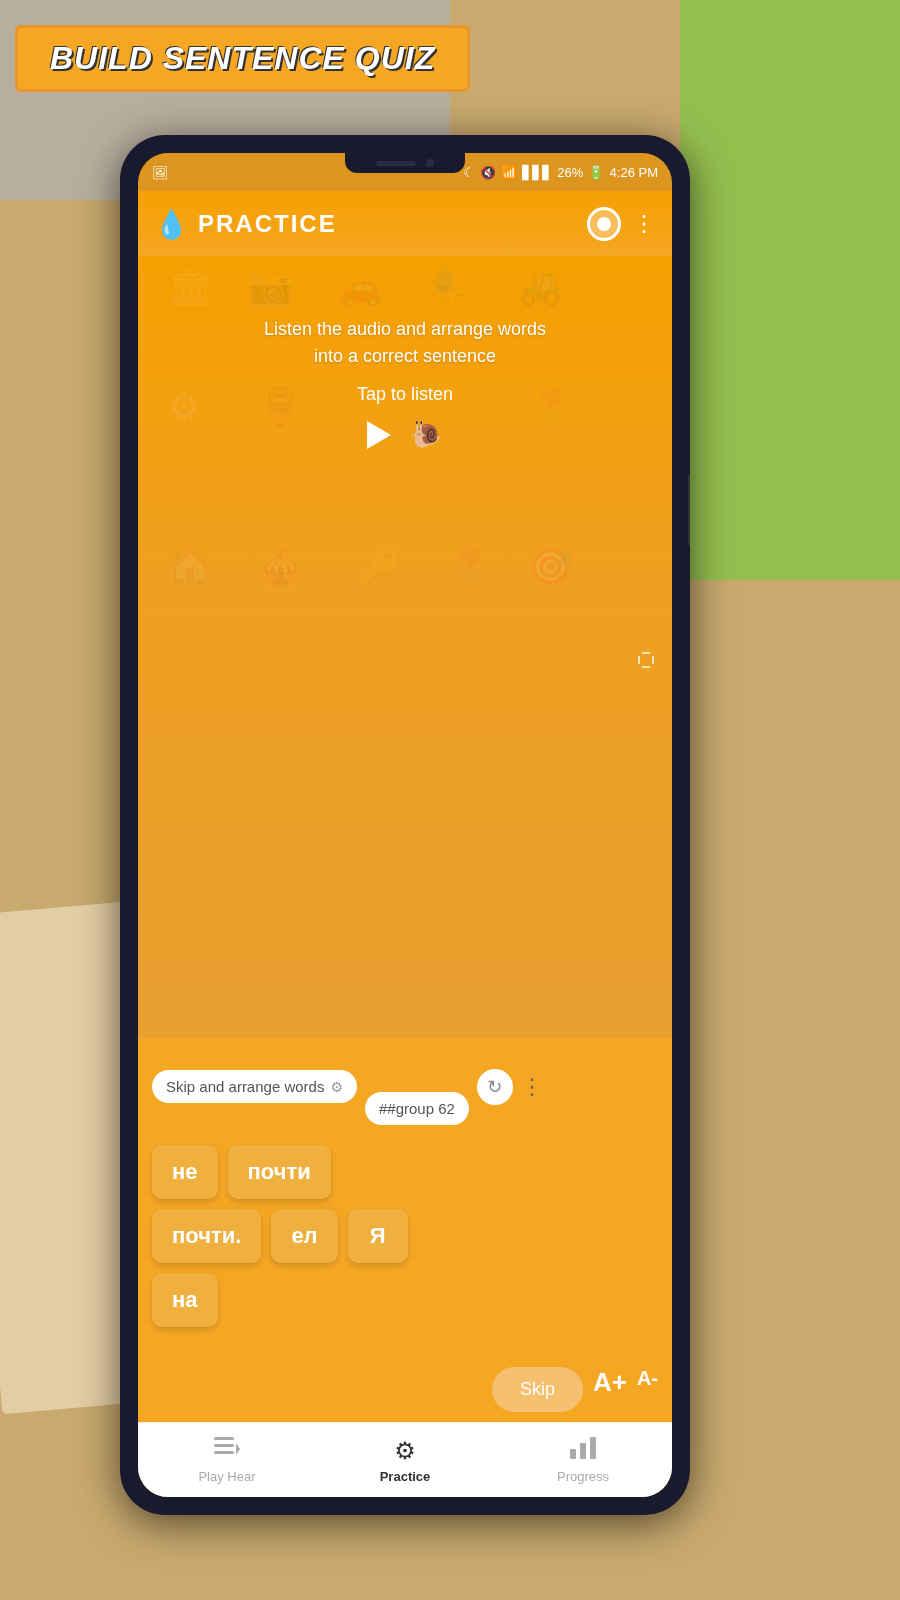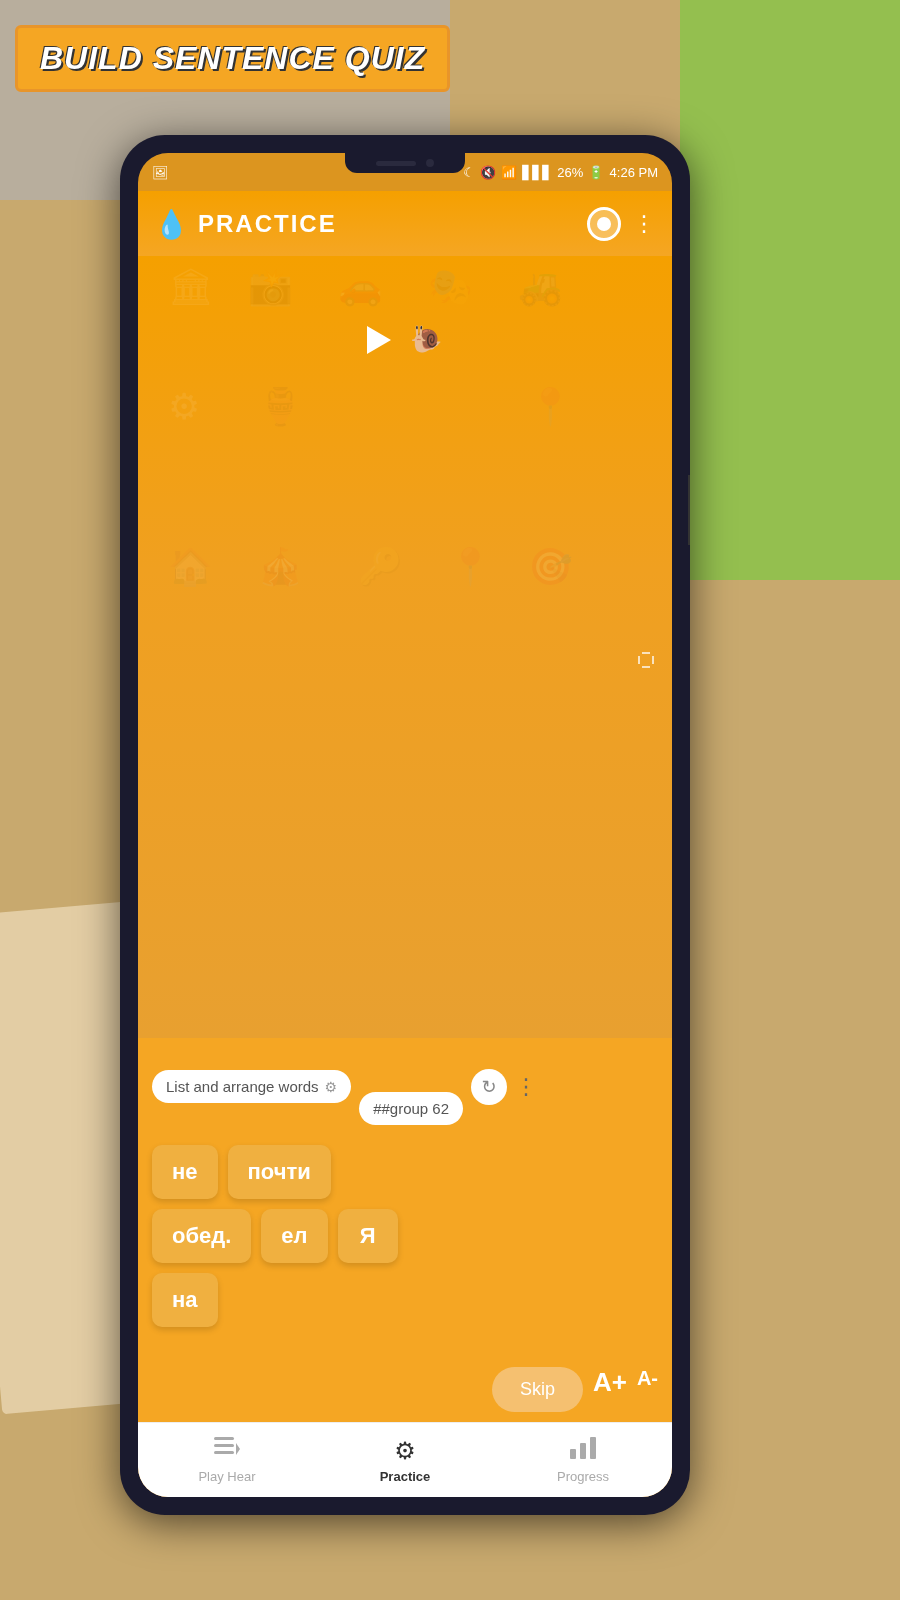--- a/index.html
+++ b/index.html
@@ -52,21 +52,21 @@
       opacity: 0.6;
       transform: rotate(-5deg);
     }
 
     
     .title-banner {
       position: absolute;
       top: 25px;
       left: 15px;
       background: #f5a623;
-      padding: 12px 22px;
+      padding: 12px 32px;
       border-radius: 6px;
       border: 3px solid #e8952a;
     }
     .title-banner span {
       font-size: 32px;
       font-weight: 900;
       color: white;
       text-shadow: 2px 2px 0 #333, -1px -1px 0 #333;
       letter-spacing: 1px;
       font-style: italic;
@@ -467,37 +467,42 @@
           <span class="bg-icon" style="top:130px;left:120px;">🏺</span>
           <span class="bg-icon" style="top:130px;left:390px;">📍</span>
           <span class="bg-icon" style="top:290px;left:30px;">🏠</span>
           <span class="bg-icon" style="top:290px;left:120px;">🎪</span>
           <span class="bg-icon" style="top:290px;left:220px;">🔑</span>
           <span class="bg-icon" style="top:290px;left:310px;">📍</span>
           <span class="bg-icon" style="top:290px;left:390px;">🎯</span>
         </div>
 
         <div class="instruction-area">
+          <div class="instruction-text">
+            <span>Listen the audio and arrange words</span><br>
+            <span>into a correct sentence</span>
+          </div>
+          <div class="tap-to-listen">Tap to listen</div>
           <div class="audio-controls">
             <div class="play-btn"></div>
             <span class="snail-icon">🐌</span>
           </div>
         </div>
 
         <div class="expand-icon">
           <svg width="24" height="24" viewBox="0 0 24 24" fill="white" opacity="0.7">
             <path d="M4 8h2v8H4zm14 0h2v8h-2zM8 4v2h8V4zm0 14v2h8v-2z"></path>
           </svg>
         </div>
 
       </div>
 
       <div class="filter-bar">
         <div class="filter-pill">
-          <span>List and arrange words</span>
+          <span>Skip and arrange words</span>
           <span class="gear">⚙</span>
         </div>
         <div class="group-pill">
           <span>##group 62</span>
         </div>
         <div class="icon-circle">
           <span>↻</span>
         </div>
         <span class="filter-dots">⋮</span>
       </div>
@@ -506,21 +511,21 @@
         <div class="word-row">
           <button class="word-tile">
             <span>не</span>
           </button>
           <button class="word-tile">
             <span>почти</span>
           </button>
         </div>
         <div class="word-row">
           <button class="word-tile">
-            <span>обед.</span>
+            <span>почти.</span>
           </button>
           <button class="word-tile">
             <span>ел</span>
           </button>
           <button class="word-tile">
             <span>Я</span>
           </button>
         </div>
         <div class="word-row">
           <button class="word-tile">

